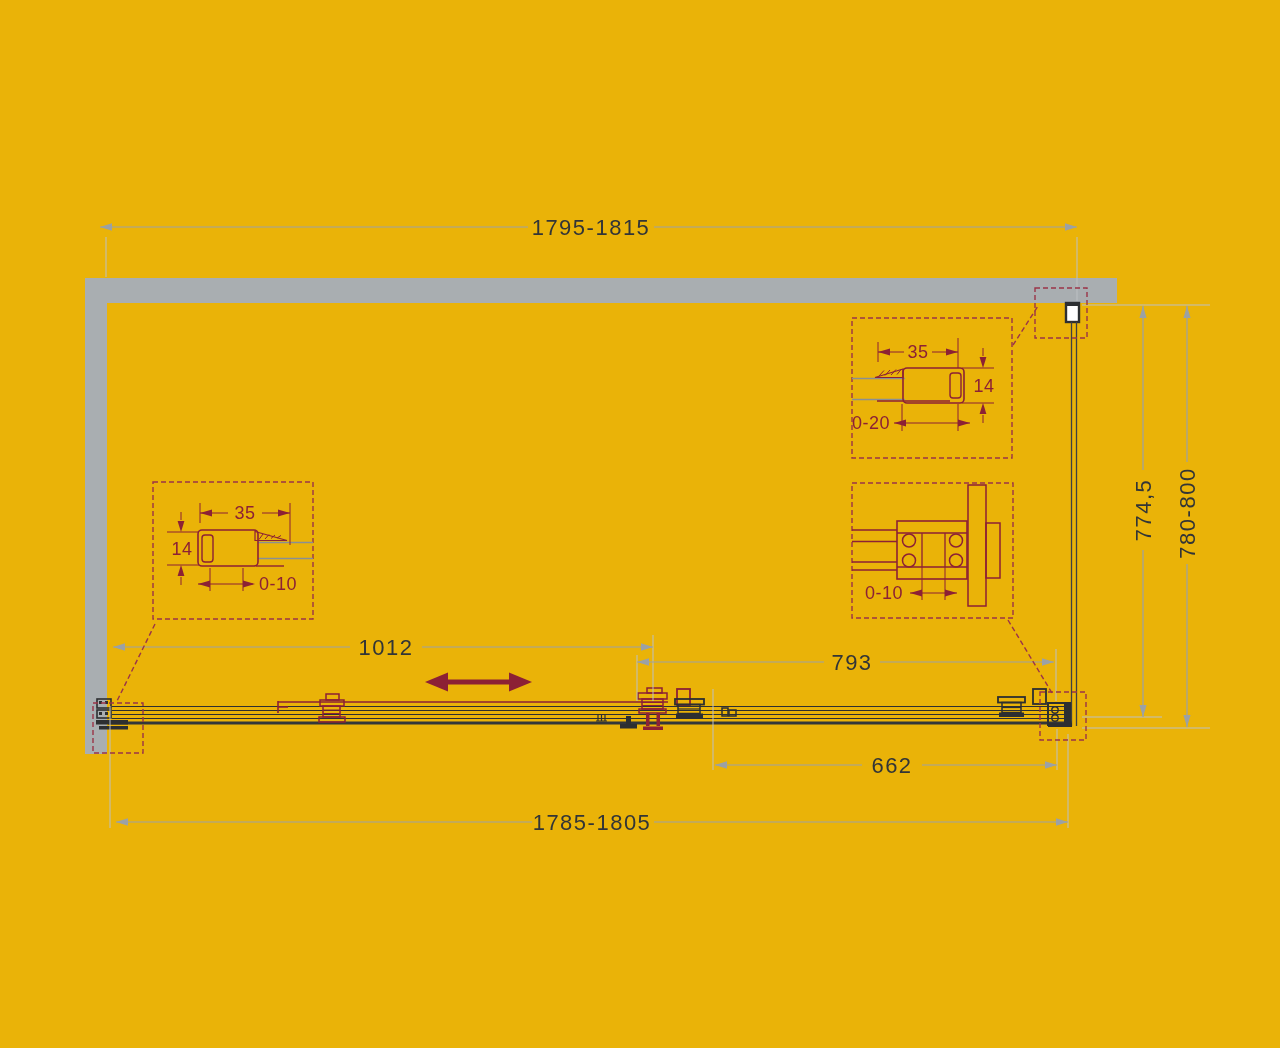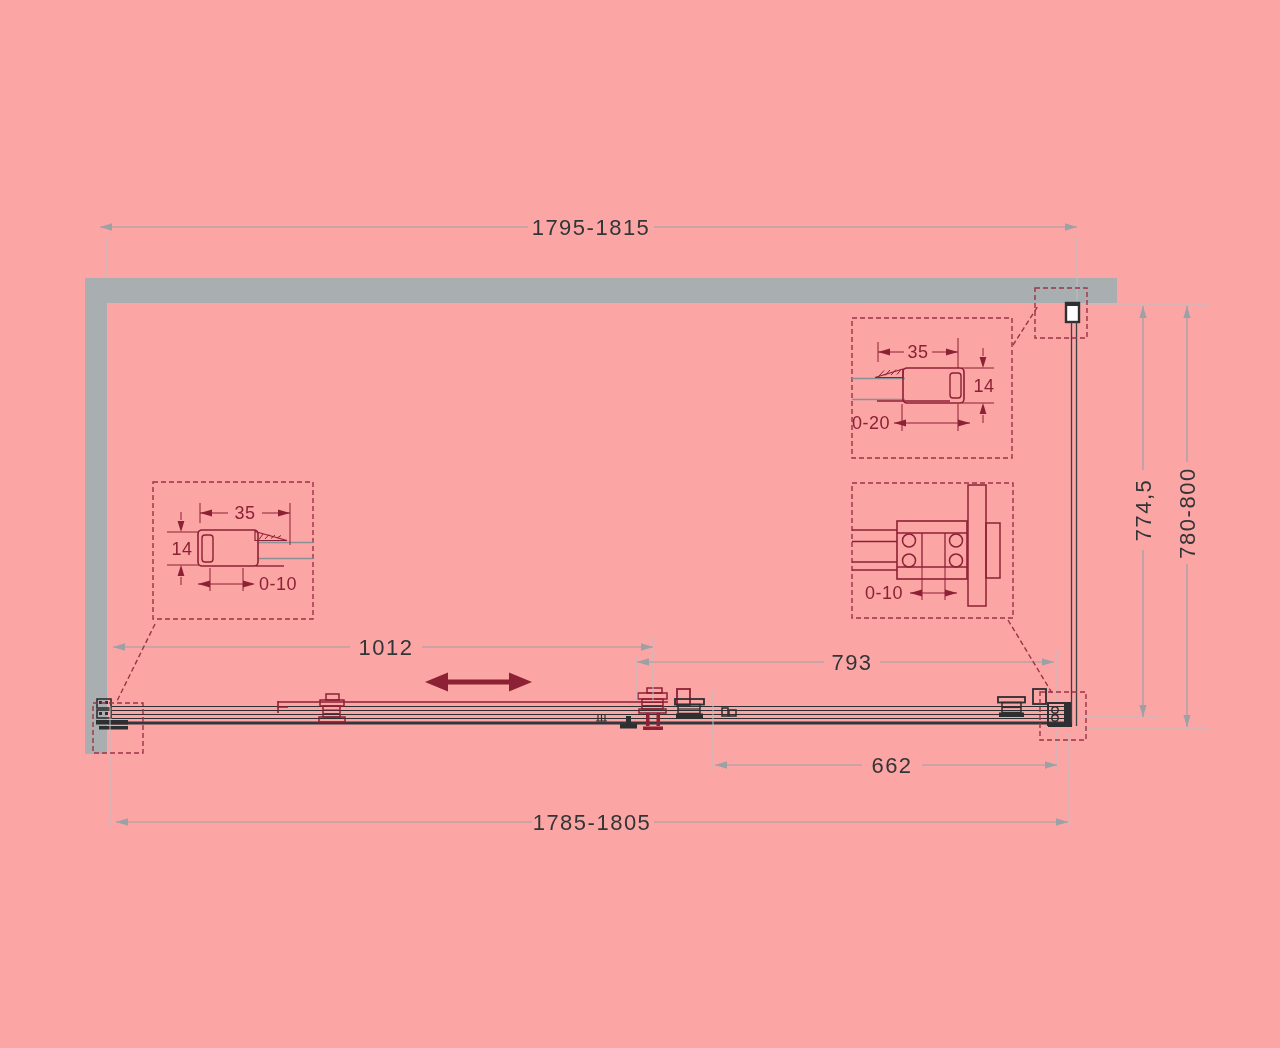--- a/index.html
+++ b/index.html
@@ -1,16 +1,16 @@
 <!DOCTYPE html>
 <html><head>
 <meta charset="utf-8">
 <style>
   html,body{margin:0;padding:0;background:#ffffff;}
-  .canvas{position:relative;width:1280px;height:1048px;background:#fca5a5;overflow:hidden;
+  .canvas{position:relative;width:1280px;height:1048px;background:#eab308;overflow:hidden;
           font-family:"Liberation Sans",sans-serif;}
   svg{position:absolute;left:0;top:0;}
   .dm{font-family:"Liberation Sans",sans-serif;font-size:22px;fill:#323537;letter-spacing:1.5px;text-anchor:middle;}
   .dt{font-family:"Liberation Sans",sans-serif;font-size:18px;fill:#8c2135;letter-spacing:0.5px;text-anchor:middle;}
   .dimline{stroke:#9ba1a5;stroke-width:1.2;fill:none;}
   .extline{stroke:#bcc0c3;stroke-width:1;fill:none;}
   .ah{fill:#9ba1a5;stroke:none;}
   .ahr{fill:#8c2135;stroke:none;}
   .rl{stroke:#8c2135;fill:none;}
   .blk{stroke:#2d2f31;fill:none;}

